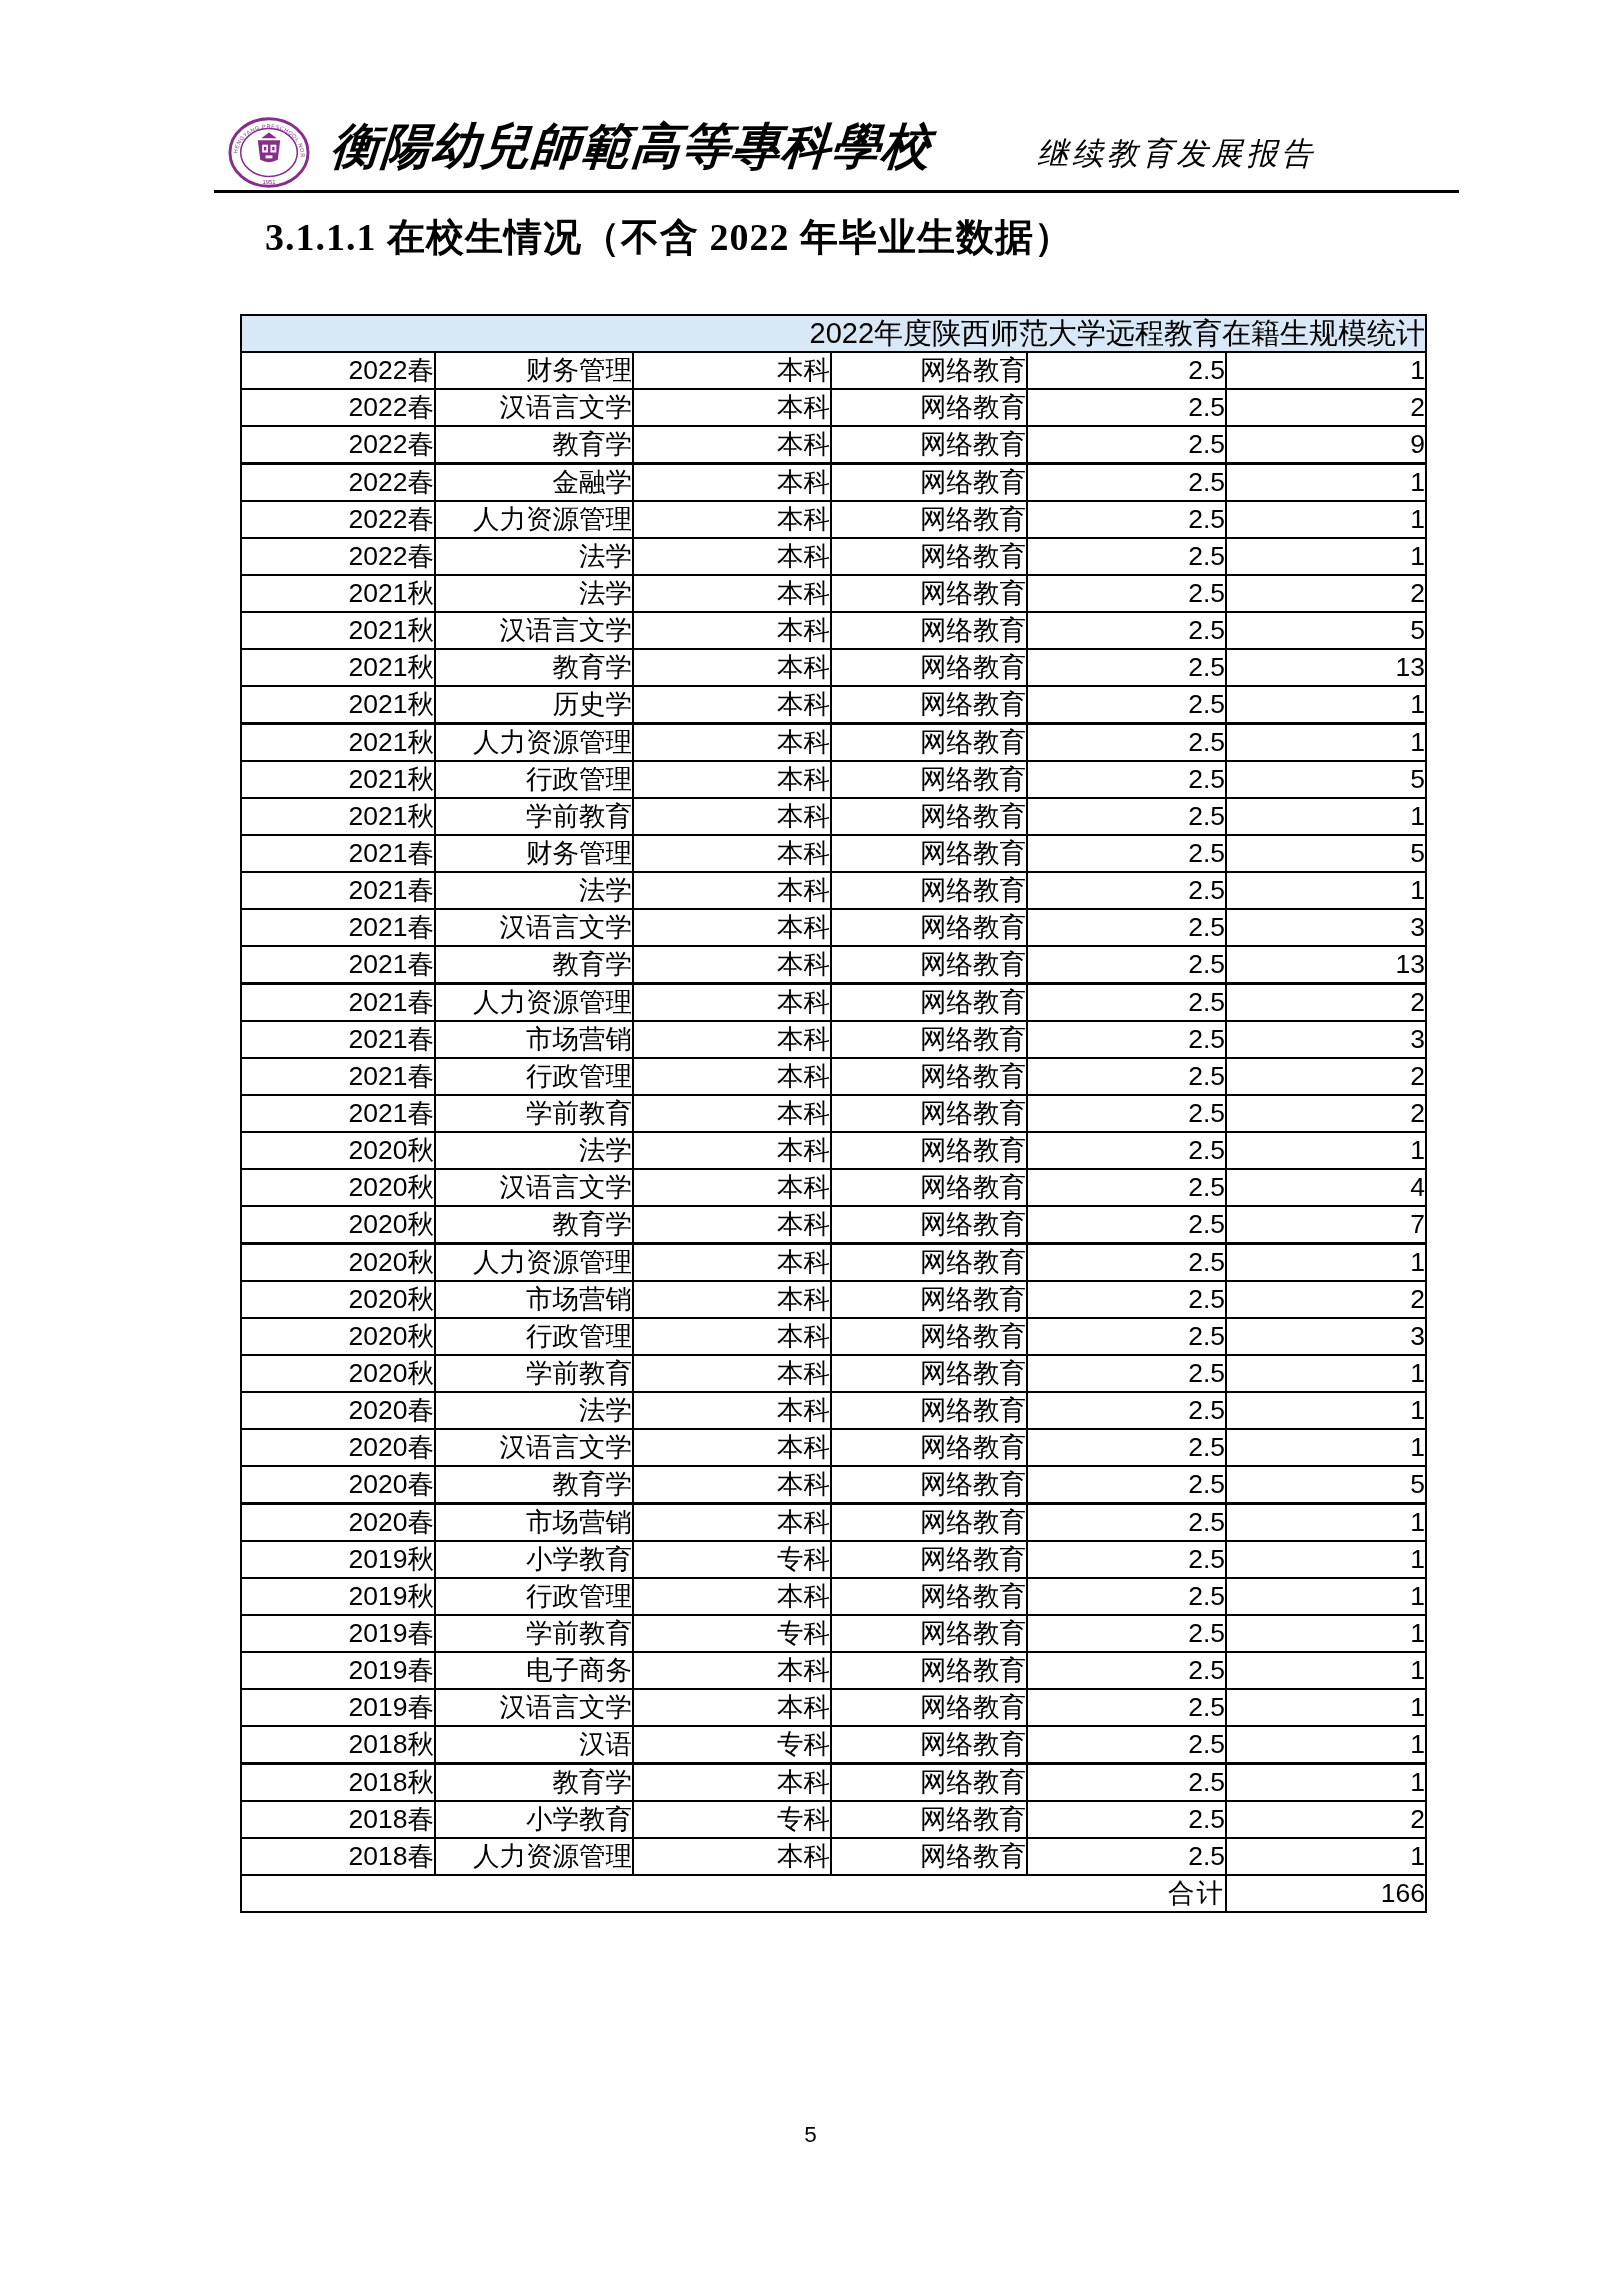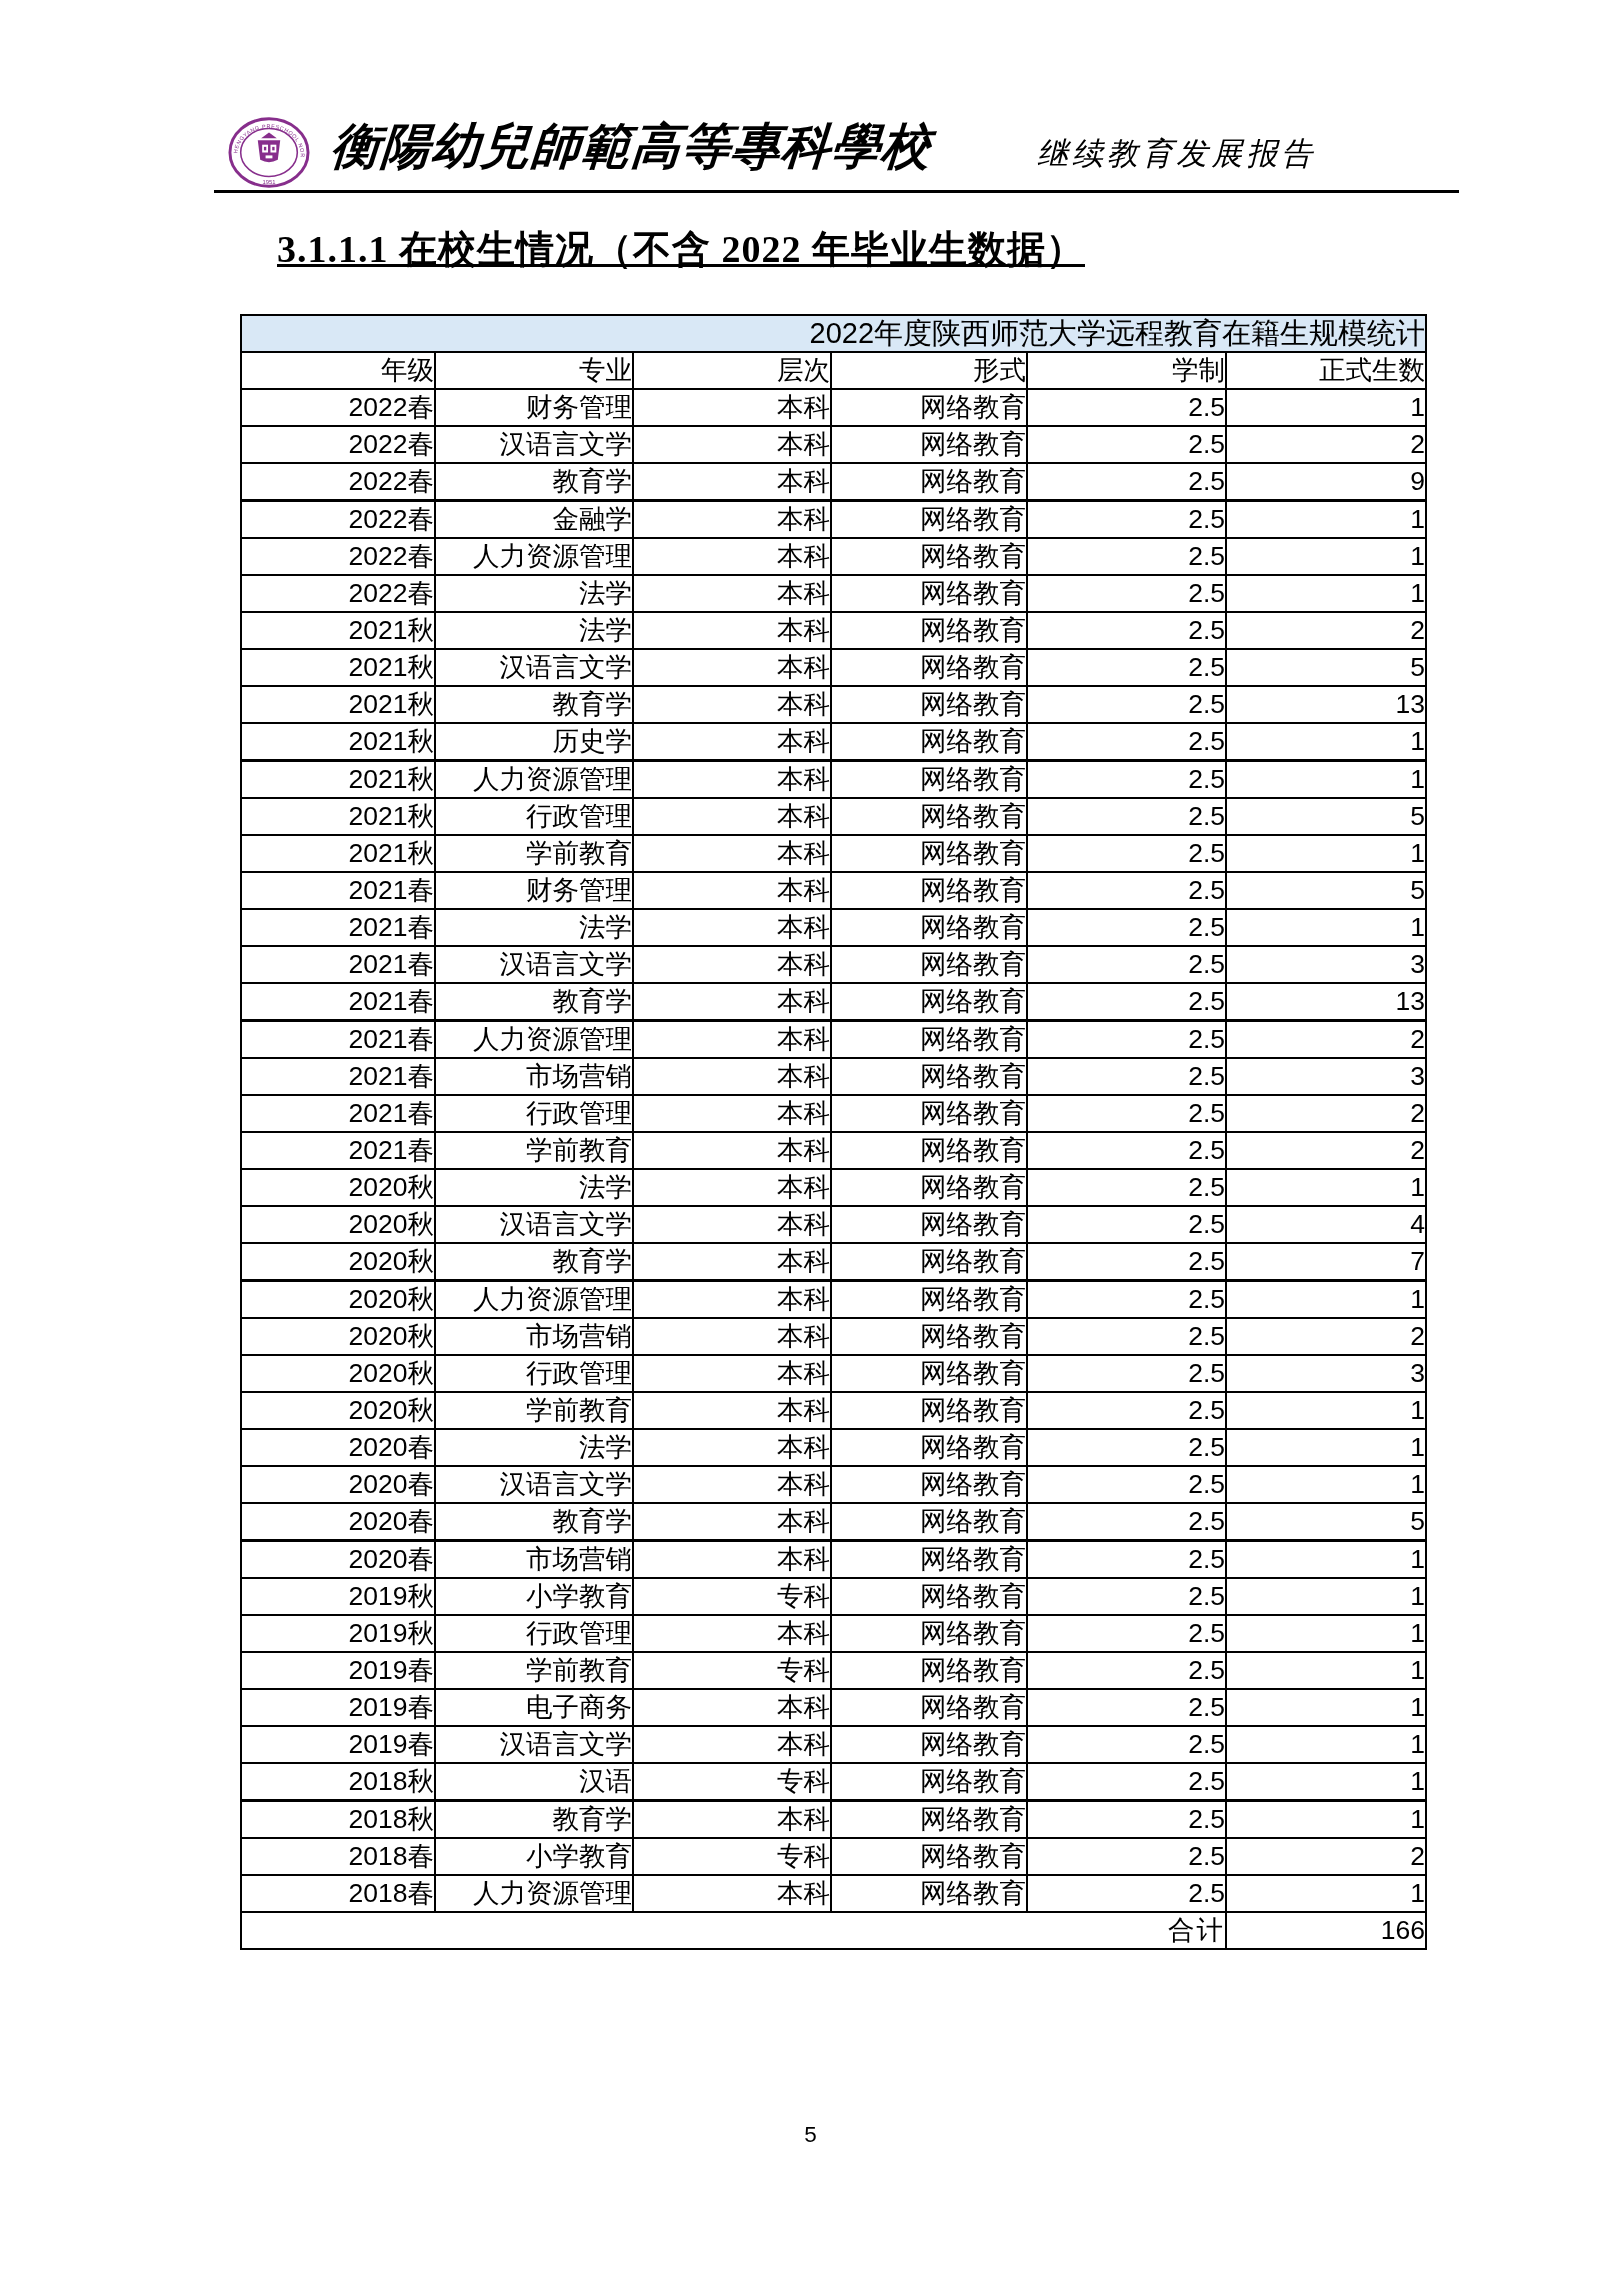--- a/index.html
+++ b/index.html
@@ -11,23 +11,23 @@
   .school-name{position:absolute;left:331px;top:114px;width:608px;
         font-family:"Liberation Serif","DejaVu Serif",serif;
         font-size:49px;font-weight:bold;font-style:italic;letter-spacing:1px;
         transform:skewX(-4deg);white-space:nowrap;}
   .report-title{position:absolute;left:1037px;top:133px;
         font-family:"Liberation Serif","DejaVu Serif",serif;
         font-size:31px;letter-spacing:3.9px;white-space:nowrap;font-style:italic;}
   .header-rule{position:absolute;left:214px;top:190px;width:1245px;height:2.9px;background:#000;}
 
   
-  .section-heading{position:absolute;left:265px;top:212px;margin:12px;
+  .section-heading{position:absolute;left:265px;top:212px;margin:0;
         font-family:"Liberation Serif","DejaVu Serif",serif;
-        font-size:38px;font-weight:bold;letter-spacing:1px;white-space:nowrap;text-decoration:underline;}
+        font-size:38px;font-weight:bold;letter-spacing:1px;white-space:nowrap;}
 
   
   .data-table{position:absolute;left:240px;top:314px;width:1185px;
         border-collapse:collapse;table-layout:fixed;text-align:right;
         font-size:26.5px;border:2.9px solid #000;}
   .data-table th,.data-table td{border:2px solid #000;padding:0;height:35px;
         line-height:35px;font-weight:normal;overflow:hidden;white-space:nowrap;}
   .title-cell{height:61px;line-height:61px;font-size:29px;border-bottom:2.9px solid #000;}
   
   .data-table tbody tr:nth-child(7n+3) td{border-bottom-width:3.9px;}
@@ -78,28 +78,20 @@
         <col style="width:198px">
         <col style="width:198px">
       <col style="width:196px">
         <col style="width:199px">
         <col style="width:200px">
     </colgroup>
     <thead>
       <tr>
         <th class="title-cell" colspan="6" id="table-title-cell" style="background: rgb(217, 232, 246);">2022年度陕西师范大学远程教育在籍生规模统计</th>
       </tr>
-      <tr>
-        <th>年级</th>
-        <th>专业</th>
-        <th>层次</th>
-        <th>形式</th>
-        <th>学制</th>
-        <th>正式生数</th>
-      </tr>
     </thead>
     <tbody>
   <tr>
     <td>2022春</td>
     <td>财务管理</td>
     <td>本科</td>
     <td>网络教育</td>
     <td>2.5</td>
     <td>1</td>
   </tr>

